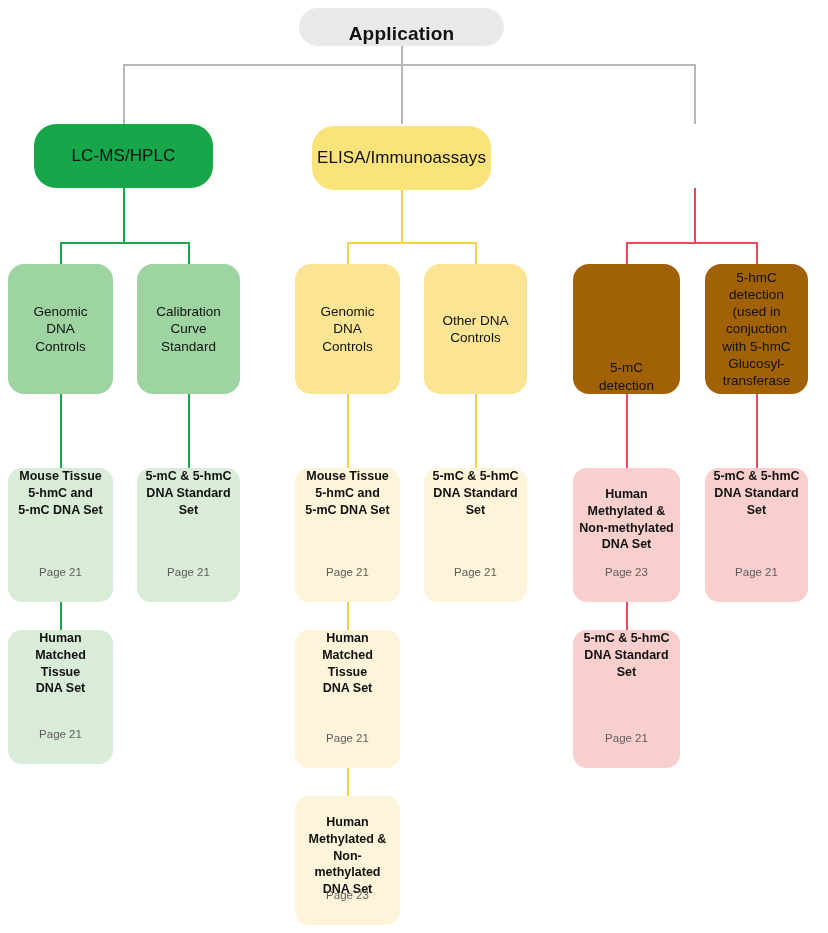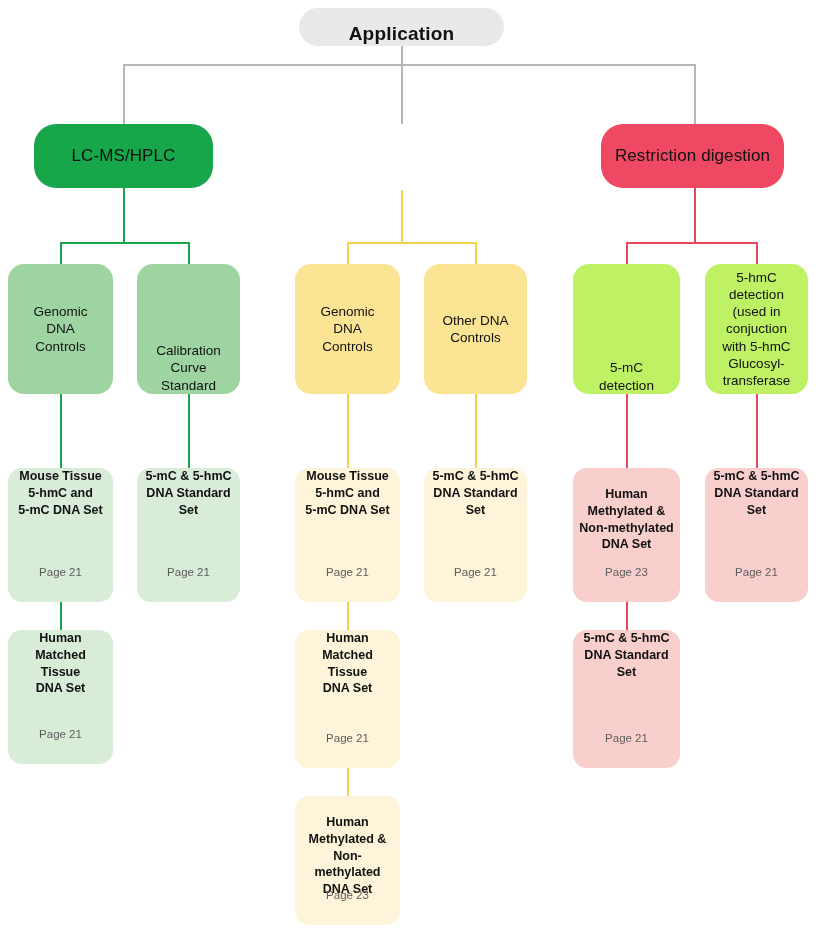--- a/index.html
+++ b/index.html
@@ -54,21 +54,21 @@
   .cat.red{background:#ef4862;}
 
   
   .mid{
     font-size:13.5px;
     font-weight:normal;
     border-radius:16px;
   }
   .mid.green{background:#9ed4a2;}
   .mid.yellow{background:#fbe493;}
-  .mid.red{background:#bef264;}
+  .mid.red{background:#a16207;}
 
   
   .prod{
     border-radius:14px;
     display:block;
   }
   .prod.green{background:#d9ecd8;}
   .prod.yellow{background:#fdf4da;}
   .prod.red{background:#f9cfcd;}
 
@@ -131,29 +131,29 @@
   <div class="line vline red" style="left:626px;top:602px;height:28px;"></div>
 
   <div class="box root" style="left:299px;top:8px;width:205px;height:38px;">
     <span>Application</span>
   </div>
 
   <div class="box cat green" style="left:34px;top:124px;width:179px;height:64px;">
     <span>LC-MS/HPLC</span>
   </div>
 
-
-  <div class="box cat red" style="left:601px;top:124px;width:183px;height:64px;">
-    <span>Restriction digestion</span>
-  </div>
+  <div class="box cat yellow" style="left:312px;top:126px;width:179px;height:64px;">
+    <span>ELISA/Immunoassays</span>
+  </div>
+
 
   <div class="box mid green" style="left:8px;top:264px;width:105px;height:130px;">
     <span class="mtext">Genomic<br>DNA<br>Controls</span>
   </div>
-  <div class="box mid green" style="left:137px;top:264px;width:103px;height:130px;align-items:flex-end;">
+  <div class="box mid green" style="left:137px;top:264px;width:103px;height:130px;">
     <span class="mtext">Calibration<br>Curve<br>Standard</span>
   </div>
 
   <div class="box mid yellow" style="left:295px;top:264px;width:105px;height:130px;">
     <span class="mtext">Genomic<br>DNA<br>Controls</span>
   </div>
   <div class="box mid yellow" style="left:424px;top:264px;width:103px;height:130px;">
     <span class="mtext">Other DNA<br>Controls</span>
   </div>
 

